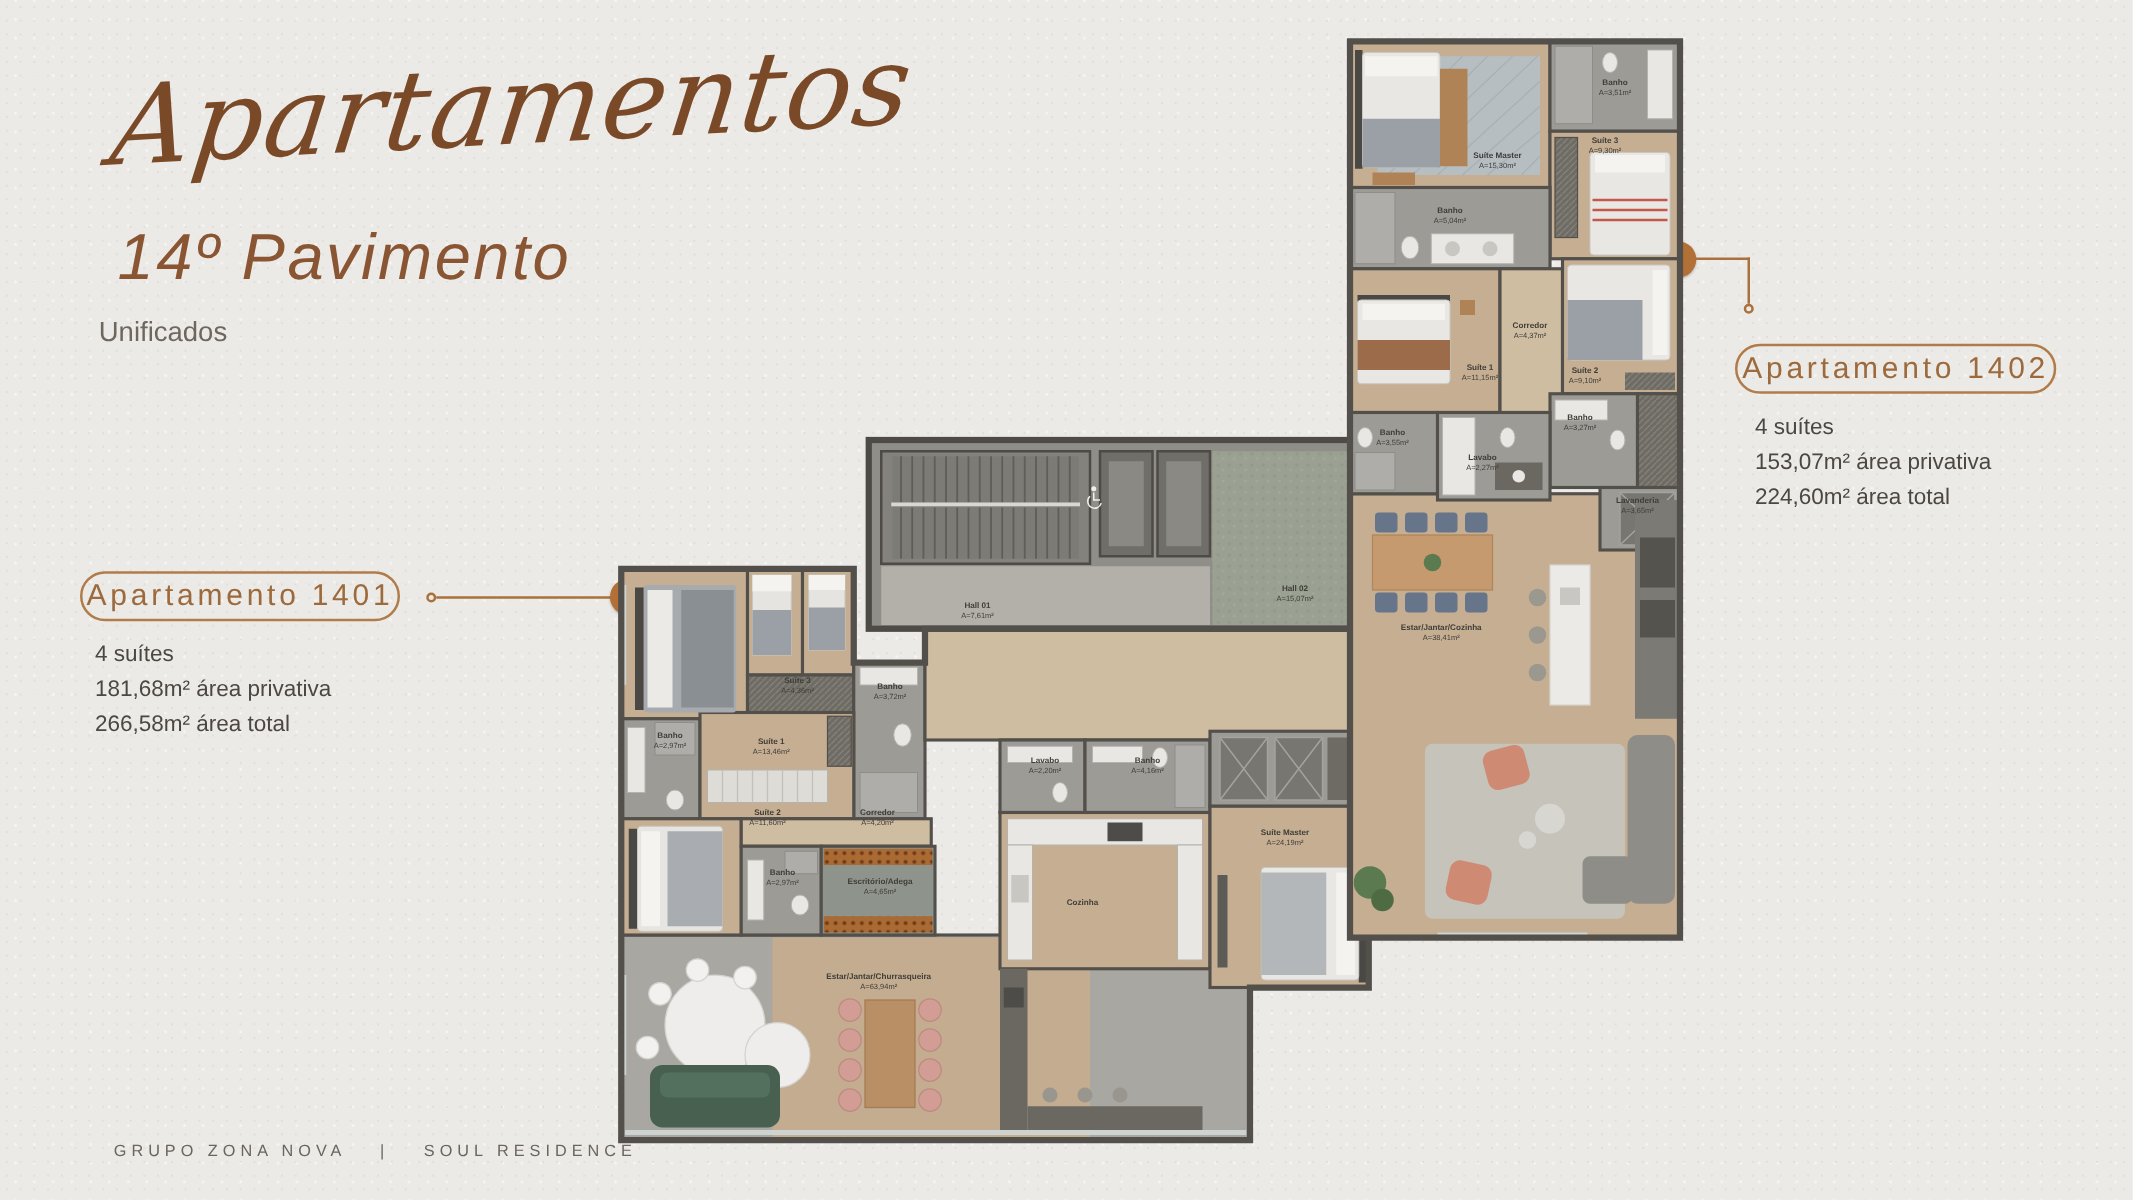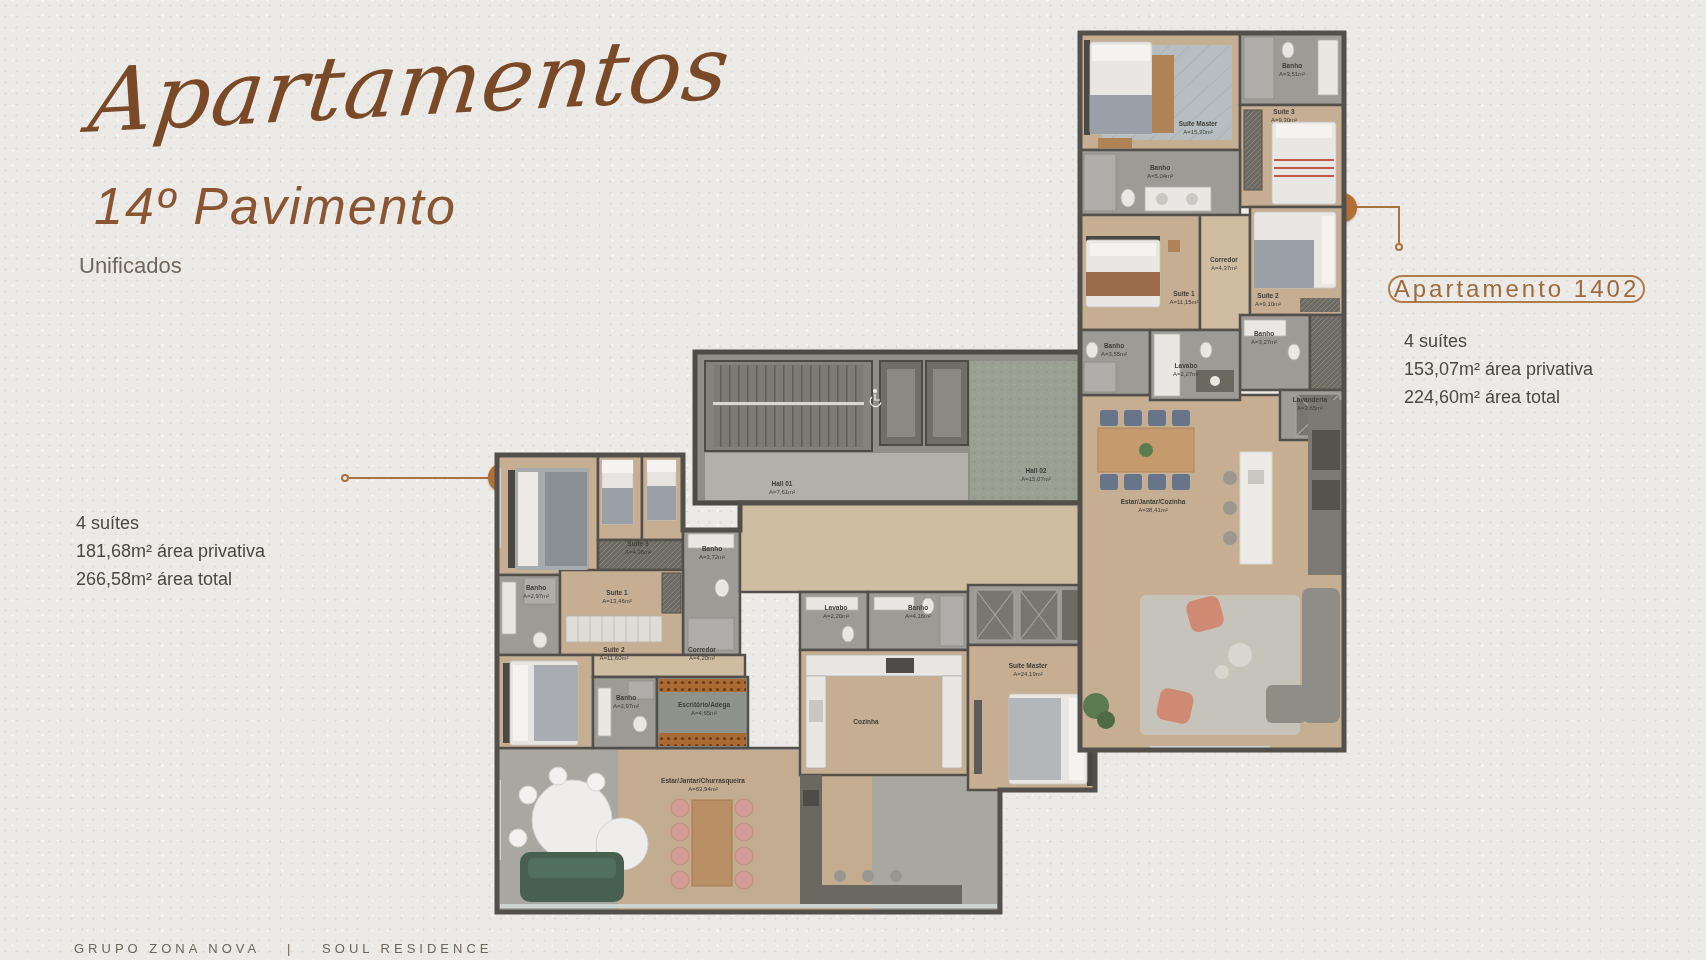--- a/index.html
+++ b/index.html
@@ -12,39 +12,39 @@
 
   
   .script-title{position:absolute;left:84px;top:52px;width:520px;
     font-family:"DejaVu Serif",serif;font-style:italic;font-size:88px;line-height:100px;
     color:#7a4a28;letter-spacing:1px;transform:rotate(-3deg) skewX(-10deg);transform-origin:left bottom;}
   .floor-title{position:absolute;left:94px;top:176px;font-style:italic;font-size:52px;
     color:#8a5532;letter-spacing:2px;}
   .subtitle{position:absolute;left:79px;top:233px;font-size:22px;color:#6f675e;margin-top:20px;}
 
   
-  .apt-card{position:absolute;box-sizing:border-box;height:28px;border:2px solid #b07c49;
+  .apt-card{position:absolute;box-sizing:border-box;height:40px;border:2px solid #b07c49;
     border-radius:21px;color:#9c6a3c;font-size:24px;letter-spacing:3px;
     display:flex;align-items:center;justify-content:center;}
   .card-1401{left:64px;top:457px;width:256px;}
   .card-1402{left:1388px;top:275px;width:257px;}
   .apt-info{position:absolute;font-size:18px;line-height:28px;color:#4c4740;}
   .info-1401{left:76px;top:509px;}
   .info-1402{left:1404px;top:327px;}
 
   
   .conn{position:absolute;background:#a9713d;}
   .conn-dot{position:absolute;width:8px;height:8px;border:2px solid #a9713d;border-radius:50%;
     background:#eceae7;box-sizing:border-box;}
   .marker{position:absolute;width:29px;height:29px;border-radius:50%;background:#b27036;
     color:#ffffff;font-size:15px;font-weight:bold;display:flex;align-items:center;
     justify-content:center;box-shadow:0 1px 2px rgba(60,40,20,.35);}
 
   
-  .footer{position:absolute;left:74px;top:913px;font-size:13px;letter-spacing:4px;color:#6b655c;margin-top:28px;}
+  .footer{position:absolute;left:91px;top:913px;font-size:13px;letter-spacing:4px;color:#6b655c;}
   .footer .sep{margin:0 20px;}
 
   
   .svg-plan{position:absolute;overflow:visible;}
   .rm{stroke:#53504b;stroke-width:2.5;}
   .wood{fill:#c5ae92;}
   .wood2{fill:#cfbda2;}
   .bath{fill:#9c9b96;}
   .grayfl{fill:#a9a7a1;}
   .fix{fill:#e9e7e3;stroke:#b5b3ae;stroke-width:0.8;}
@@ -56,20 +56,21 @@
 </style>
 </head>
 <body>
 
 <div class="stage">
 
   <div class="script-title">Apartamentos</div>
   <div class="floor-title">14º Pavimento</div>
   <div class="subtitle">Unificados</div>
 
+  <div class="apt-card card-1401">Apartamento 1401</div>
   <div class="apt-info info-1401">
     <div>4 suítes</div>
     <div>181,68m² área privativa</div>
     <div>266,58m² área total</div>
   </div>
   <div class="conn-dot" style="left:341px;top:474px;"></div>
   <div class="conn" style="left:349px;top:477px;width:140px;height:2px;"></div>
   <div class="marker" style="left:488px;top:463px;">1</div>
 
   <div class="apt-card card-1402">Apartamento 1402</div>

